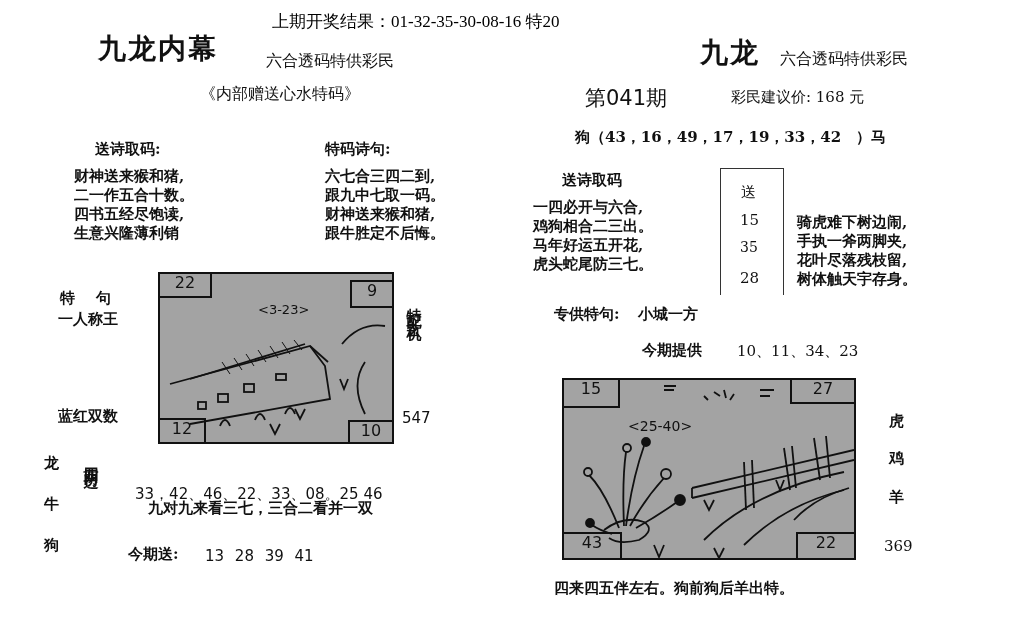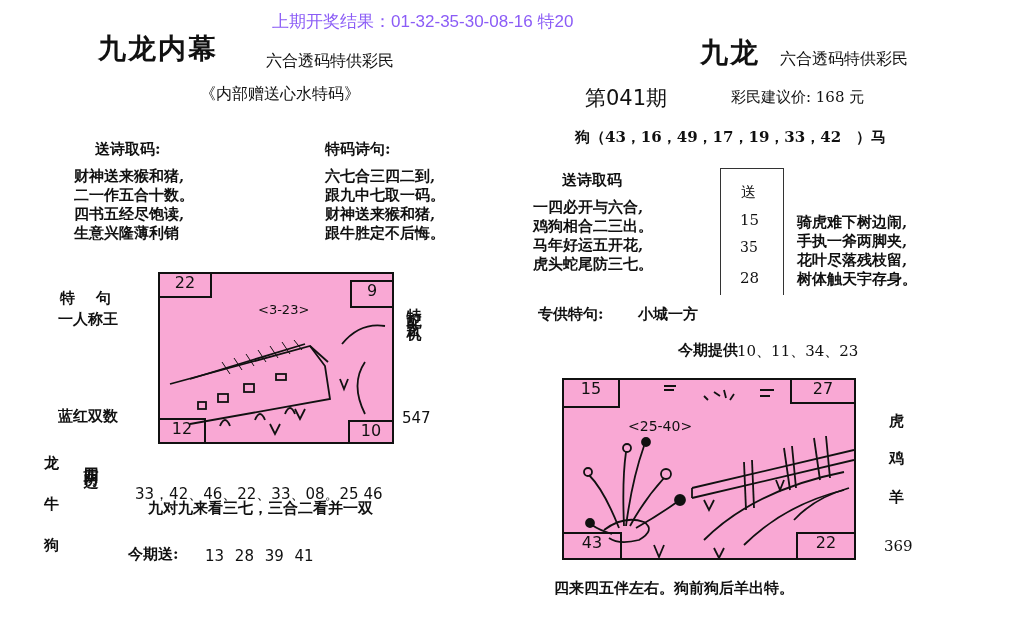--- a/index.html
+++ b/index.html
@@ -1,25 +1,25 @@
 <!DOCTYPE html>
 <html><head>
 <meta charset="utf-8">
 <style>
   html, body { margin:0; padding:0; background:#ffffff; }
   body { width:1026px; height:629px; position:relative; overflow:hidden;
          font-family: "DejaVu Serif", "Liberation Serif", serif; color:#111; }
   .abs { position:absolute; white-space:nowrap; }
-  .red-banner { color:#8b5cf6; font-family:Liberation Sans, sans-serif; font-size:17px; }
+  .red-banner { color:#000000; font-family:Liberation Serif, serif; font-size:17px; }
   .title-big { font-size:28px; font-weight:bold; letter-spacing:2px; }
   .sub-small { font-size:16px; }
   .body-text { font-size:15px; font-weight:bold; line-height:20px; }
   .poem { font-size:15px; font-weight:bold; line-height:19px; }
   .vert { writing-mode: vertical-rl; text-orientation: upright; letter-spacing:6px; }
-  .sketch { position:absolute; border:2px solid #111; background:#f9a8d4; }
+  .sketch { position:absolute; border:2px solid #111; background:#a3a3a3; }
   .corner-box { position:absolute; border:2px solid #111; font-family:"DejaVu Sans", sans-serif;
                 font-size:16px; text-align:center; line-height:18px; }
   .send-box { position:absolute; border:1.5px solid #333; }
 </style>
 </head>
 <body>
 
 <div class="abs red-banner" style="left:272px; top:10px;">上期开奖结果：01-32-35-30-08-16 特20</div>
 
 <div class="abs title-big" style="left:98px; top:30px;">九龙内幕</div>
@@ -116,23 +116,23 @@
   <div class="abs" style="left:19px; top:100px; font-size:15px;">28</div>
 </div>
 
 <div class="abs poem" style="left:797px; top:213px;">
   <div>骑虎难下树边闹,</div>
   <div>手执一斧两脚夹,</div>
   <div>花叶尽落残枝留,</div>
   <div>树体触天宇存身。</div>
 </div>
 
-<div class="abs body-text" style="left:538px; top:304px;">专供特句:</div>
+<div class="abs body-text" style="left:554px; top:304px;">专供特句:</div>
 <div class="abs body-text" style="left:638px; top:304px;">小城一方</div>
-<div class="abs body-text" style="left:642px; top:340px;margin-left:36px;">今期提供</div>
+<div class="abs body-text" style="left:642px; top:340px;">今期提供</div>
 <div class="abs body-text" style="left:737px; top:341px; font-weight:normal;">10、11、34、23</div>
 
 <div class="sketch" style="left:562px; top:378px; width:290px; height:178px;">
   <div class="corner-box" style="left:0; top:0; width:54px; height:26px; border-left:none; border-top:none;">15</div>
   <div class="corner-box" style="right:0; top:0; width:62px; height:22px; border-right:none; border-top:none;">27</div>
   <div class="corner-box" style="left:0; bottom:0; width:56px; height:24px; border-left:none; border-bottom:none;">43</div>
   <div class="corner-box" style="right:0; bottom:0; width:56px; height:24px; border-right:none; border-bottom:none;">22</div>
   <div class="abs" style="left:64px; top:38px; font-family:'DejaVu Sans',sans-serif; font-size:14px;">&lt;25-40&gt;</div>
   <svg width="290" height="178" style="position:absolute;left:0;top:0;" viewBox="0 0 290 178">
     <g fill="none" stroke="#111" stroke-width="1.8">

